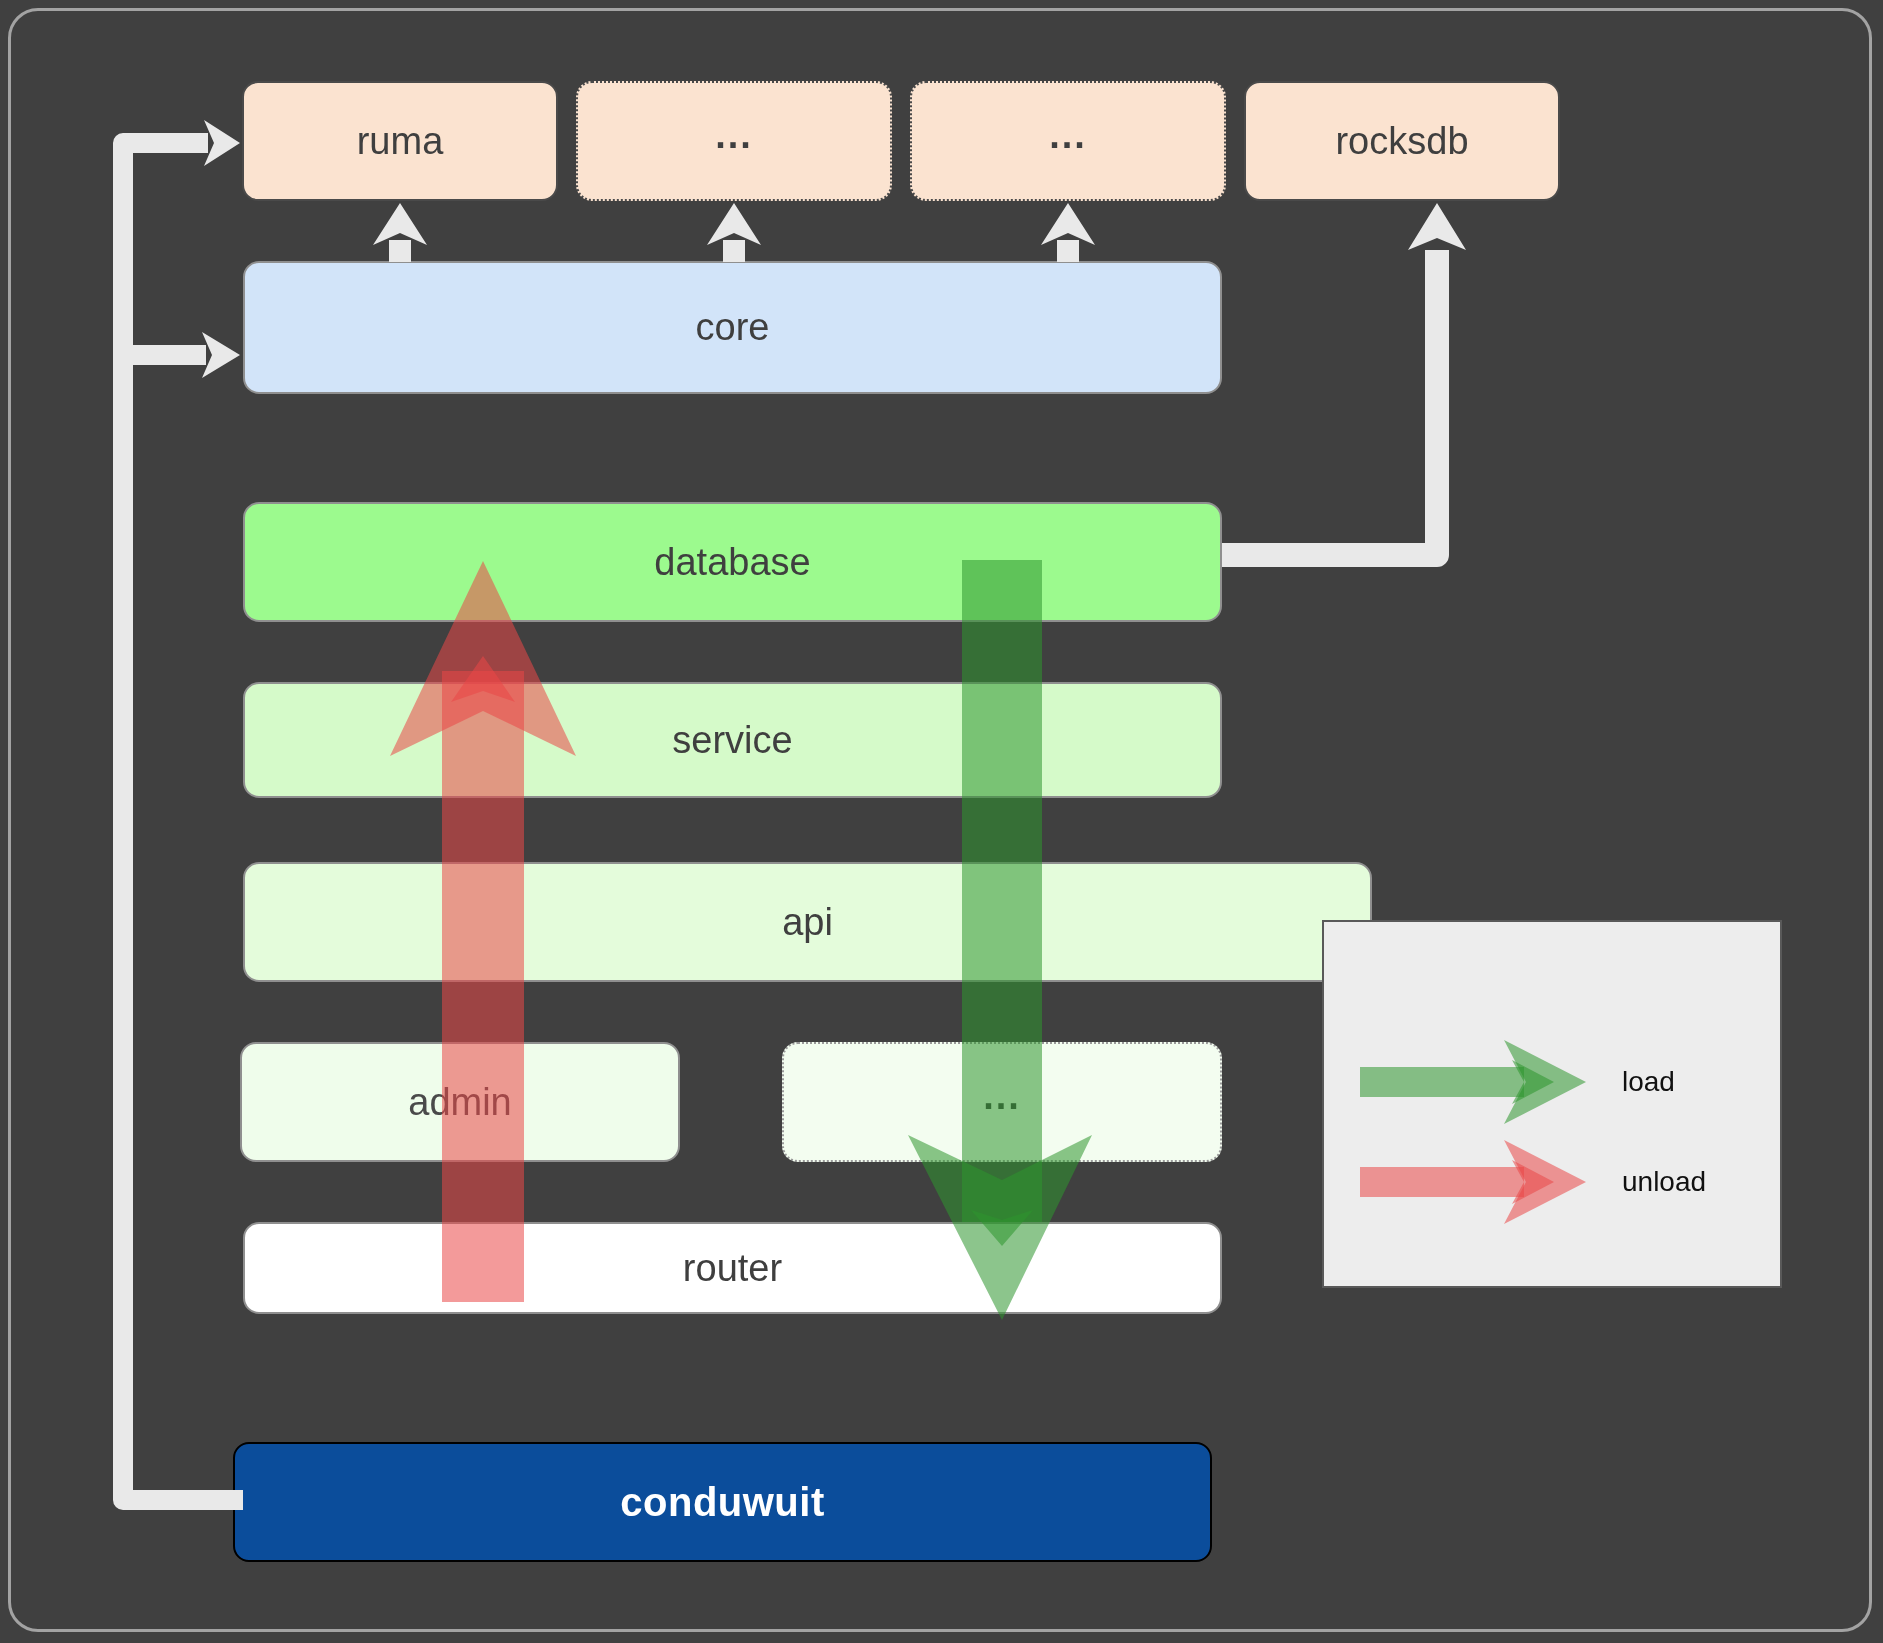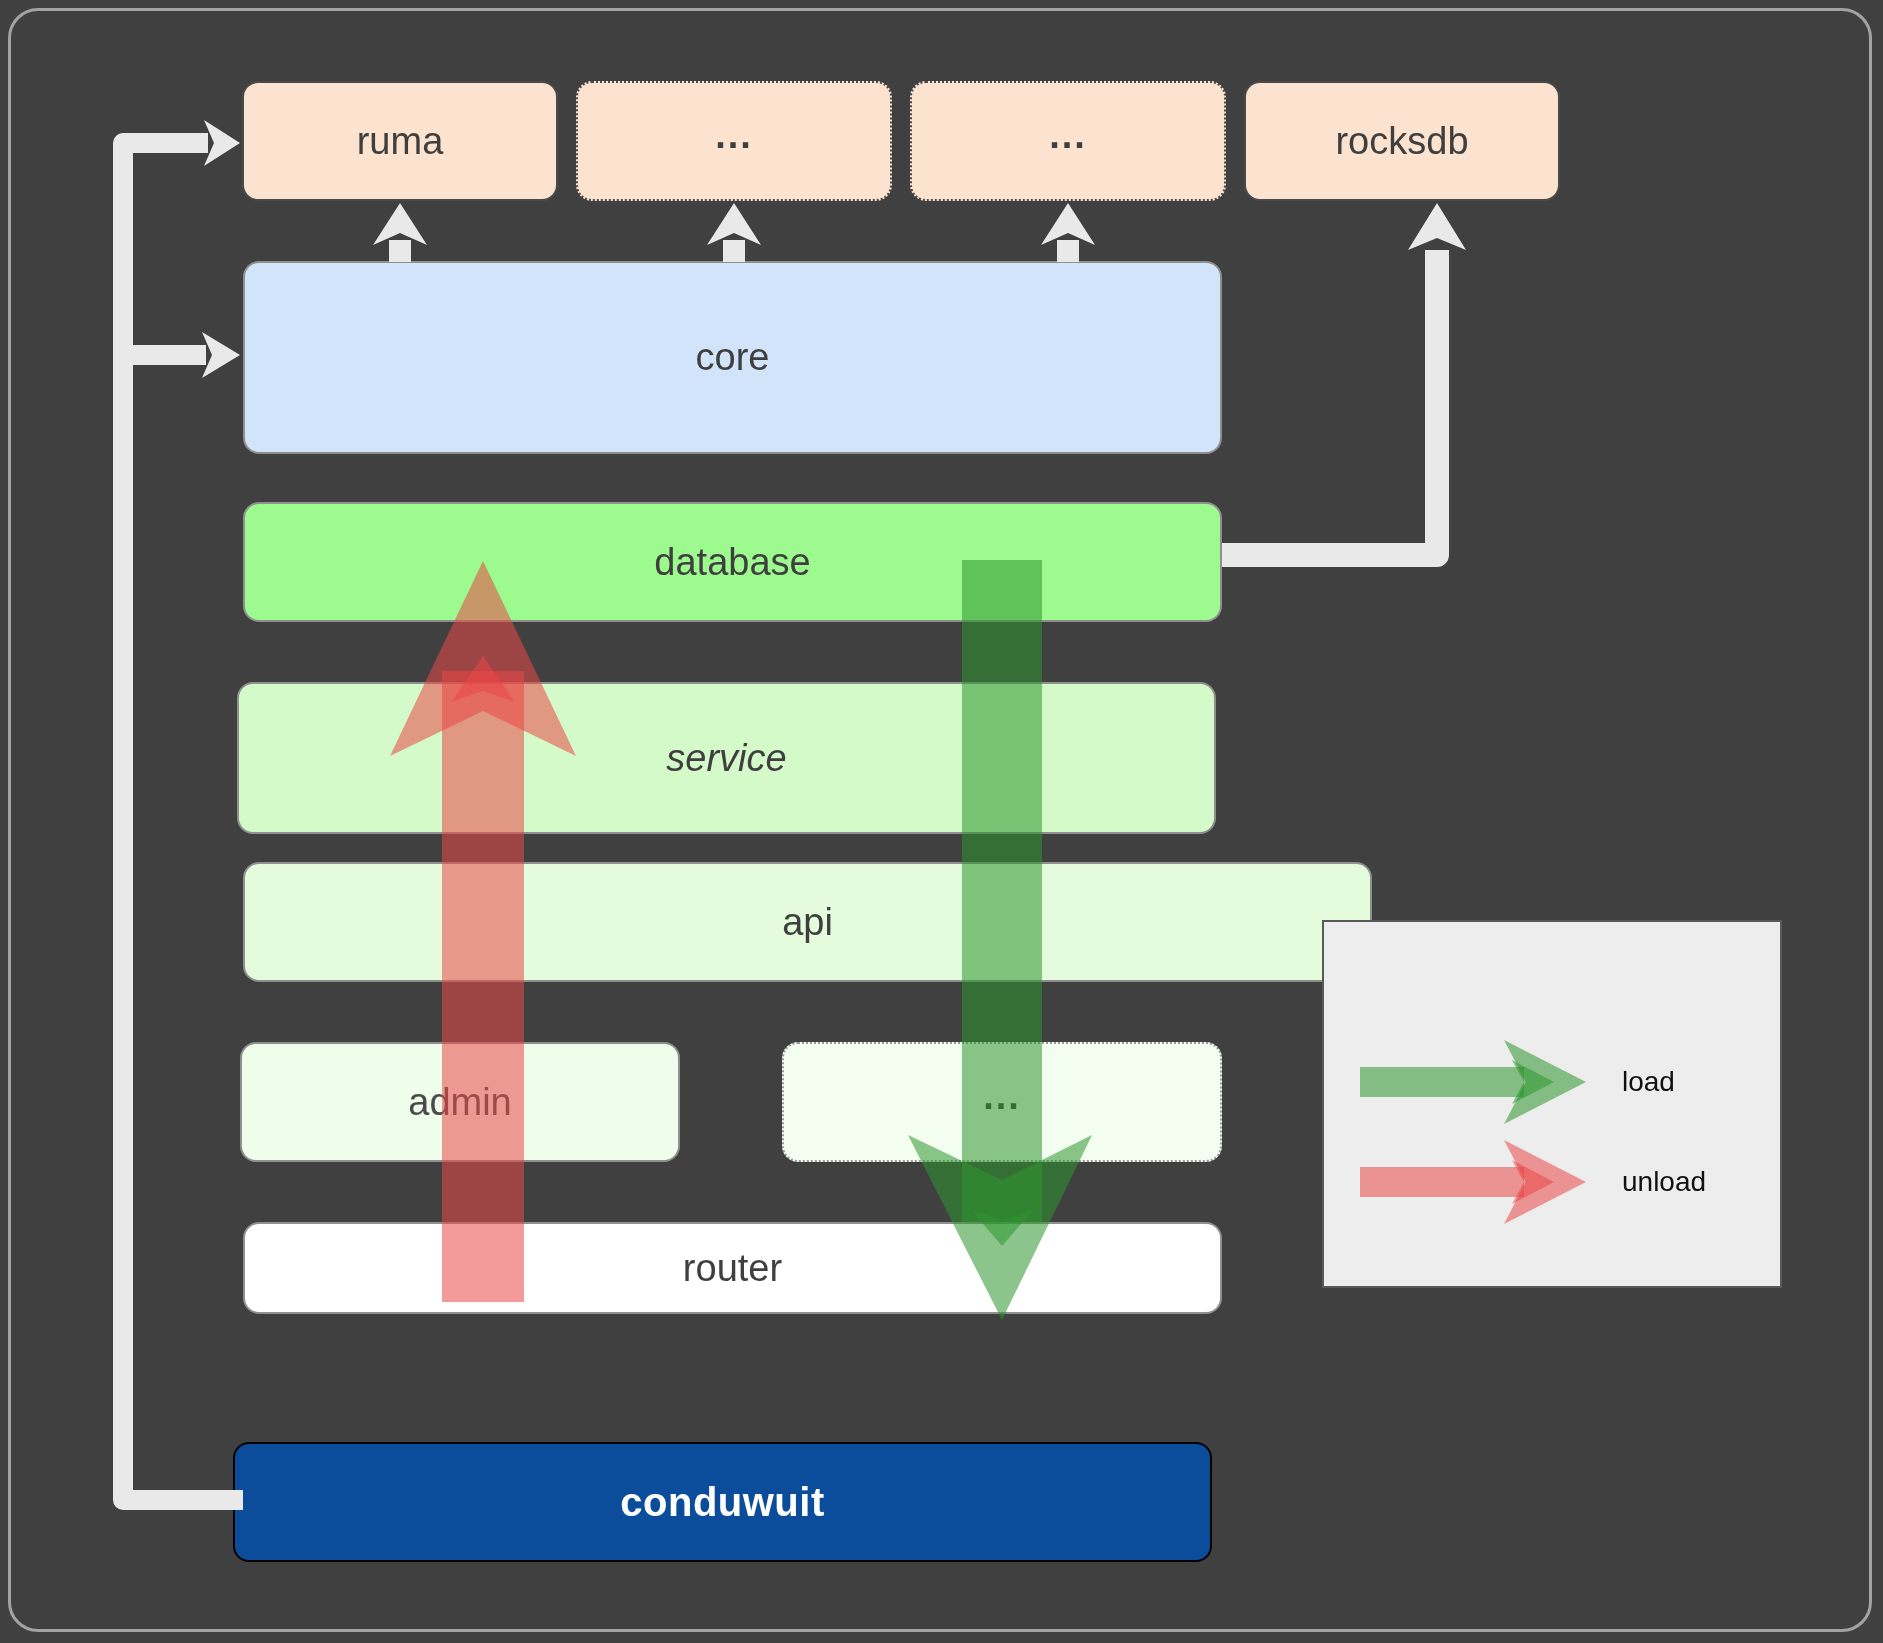--- a/index.html
+++ b/index.html
@@ -16,23 +16,23 @@
     display:flex;align-items:center;justify-content:center;
     font-size:38px;color:#3f3f3f;border:2px solid #8f8f8f;
   }
   .ellipsis-label{margin-top:-12px;font-weight:bold;letter-spacing:2px;}
   
   .b-ruma    {left:242px;top:81px;width:316px;height:120px;background:#fbe3d0;border:2px solid #4a4a4a;}
   .b-dep1    {left:576px;top:81px;width:316px;height:120px;background:#fbe3d0;border:2px dotted #4a4a4a;}
   .b-dep2    {left:910px;top:81px;width:316px;height:120px;background:#fbe3d0;border:2px dotted #4a4a4a;}
   .b-rocksdb {left:1244px;top:81px;width:316px;height:120px;background:#fbe3d0;border:2px solid #4a4a4a;}
   
-  .b-core    {left:243px;top:261px;width:979px;height:193px;background:#d2e4f9;}
+  .b-core    {left:243px;top:261px;width:979px;height:133px;background:#d2e4f9;}
   .b-database{left:243px;top:502px;width:979px;height:120px;background:#9cfa8e;}
-  .b-service {left:237px;top:682px;width:979px;height:152px;background:#d5fac9;font-style:italic;}
+  .b-service {left:243px;top:682px;width:979px;height:116px;background:#d5fac9;}
   .b-api     {left:243px;top:862px;width:1129px;height:120px;background:#e4fcdb;}
   .b-admin   {left:240px;top:1042px;width:440px;height:120px;background:#effdeb;color:#4a4a4a;}
   .b-svcdots {left:782px;top:1042px;width:440px;height:120px;background:#f3fdf0;border:2px dotted #999999;}
   .b-router  {left:243px;top:1222px;width:979px;height:92px;background:#ffffff;}
   .b-conduwuit{left:233px;top:1442px;width:979px;height:120px;background:#0b4d9b;border:2px solid #000000;
                color:#ffffff;font-size:40px;font-weight:bold;letter-spacing:0.5px;}
   .overlay{position:absolute;left:0;top:0;pointer-events:none;}
   
   .legend{
     position:absolute;left:1322px;top:920px;width:460px;height:368px;box-sizing:border-box;

